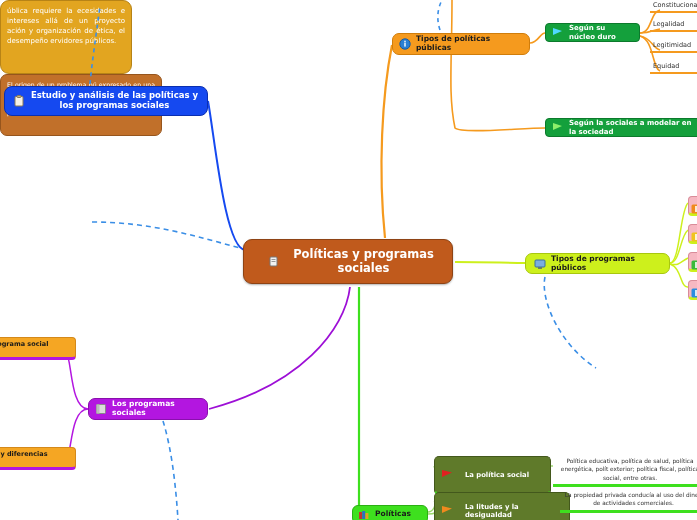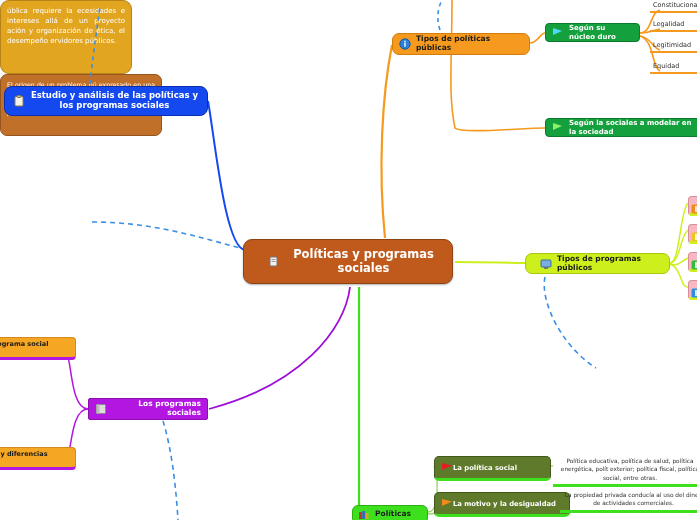--- a/index.html
+++ b/index.html
@@ -79,21 +79,21 @@
   .leaf{
     position:absolute;font-size:6.5px;color:#333333;
     font-weight:normal;padding:1px 3px 2px 3px;
     border-bottom:2.5px solid #f59a1e;z-index:5;
   }
 
   
   #n-tipoprog{
     left:525px;top:253px;width:145px;height:21px;
     background:#cdf01c;border:1px solid #a8c70f;
-    border-radius:7px;padding:2px 14px;font-size:7.5px;color:#1a1a1a;
+    border-radius:7px;padding:2px 8px;font-size:7.5px;color:#1a1a1a;
   }
   .miniprog{
     position:absolute;left:688px;width:16px;height:16px;
     background:#f6b8c2;border:1px solid #d98c99;
     border-bottom:3px solid #cdf01c;
     border-radius:4px;z-index:5;
     display:flex;align-items:center;justify-content:center;
   }
 
   
@@ -102,21 +102,21 @@
     background:#c1702a;border:1px solid #96551d;
     border-radius:7px;color:#ffffff;font-weight:normal;
     font-size:6.2px;padding:5px 6px;line-height:1.5;
     text-align:justify;z-index:5;
   }
 
   
   #n-progsoc{
     left:88px;top:398px;width:120px;height:22px;
     background:#b316e0;border:1px solid #8a0fad;
-    border-radius:2px;padding:2px 6px;font-size:7.5px;text-align:right;
+    border-radius:7px;padding:2px 6px;font-size:7.5px;
   }
   .orangeleaf{
     position:absolute;
     background:#f5a623;border:1px solid #d4891a;
     border-bottom:3px solid #b316e0;
     border-radius:4px;padding:2px 4px;
     font-size:6.5px;color:#1a1a1a;font-weight:bold;z-index:5;
   }
   #l-proy{left:-32px;top:337px;width:98px;height:15px;}
   #l-simil{left:-32px;top:447px;width:98px;height:15px;}
@@ -124,23 +124,23 @@
   
   #n-politicas{
     left:352px;top:505px;width:76px;height:19px;
     background:#3ee01e;border:1px solid #2bb013;
     border-radius:6px;padding:2px 5px;font-size:7.5px;color:#1a1a1a;
   }
   .olive{
     position:absolute;
     background:#5f7a2a;border:1px solid #43581c;
     border-bottom:3.5px solid #3ee01e;
-    border-radius:5px;padding:2px 6px;
+    border-radius:5px;padding:9px 6px;
     font-size:6.8px;color:#ffffff;font-weight:bold;z-index:5;
-    display:flex;align-items:center;gap:0;
+    display:flex;align-items:center;gap:12px;
   }
   #n-polsoc{left:434px;top:456px;width:103px;height:17px;}
   #n-pobreza{left:434px;top:492px;width:122px;height:17px;}
   .detail{
     position:absolute;font-size:5.8px;color:#333333;font-weight:normal;
     text-align:center;border-bottom:3px solid #3ee01e;
     padding:1px 2px 2px 2px;line-height:1.45;z-index:5;
   }
   #d-polsoc{left:553px;top:456px;width:150px;}
   #d-pobreza{left:560px;top:490px;width:143px;}
@@ -319,17 +319,17 @@
     <span class="lbl">La política social</span>
   </div>
   <div class="detail" id="d-polsoc">Política educativa, política de salud, política energética, polít exterior; política fiscal, política social, entre otras.</div>
 
   <div class="olive" id="n-pobreza">
     <span class="ico">
       <svg width="12" height="10" viewBox="0 0 12 10">
           <polygon points="1,1 11,3.5 1,8" fill="#f08a1e"></polygon>
         </svg>
     </span>
-    <span class="lbl">La motivo y la desigualdad</span>
+    <span class="lbl">La litudes y la desigualdad</span>
   </div>
   <div class="detail" id="d-pobreza">La propiedad privada conducía al uso del dinen de actividades comerciales.</div>
 
 </div>
 
 </body></html>

